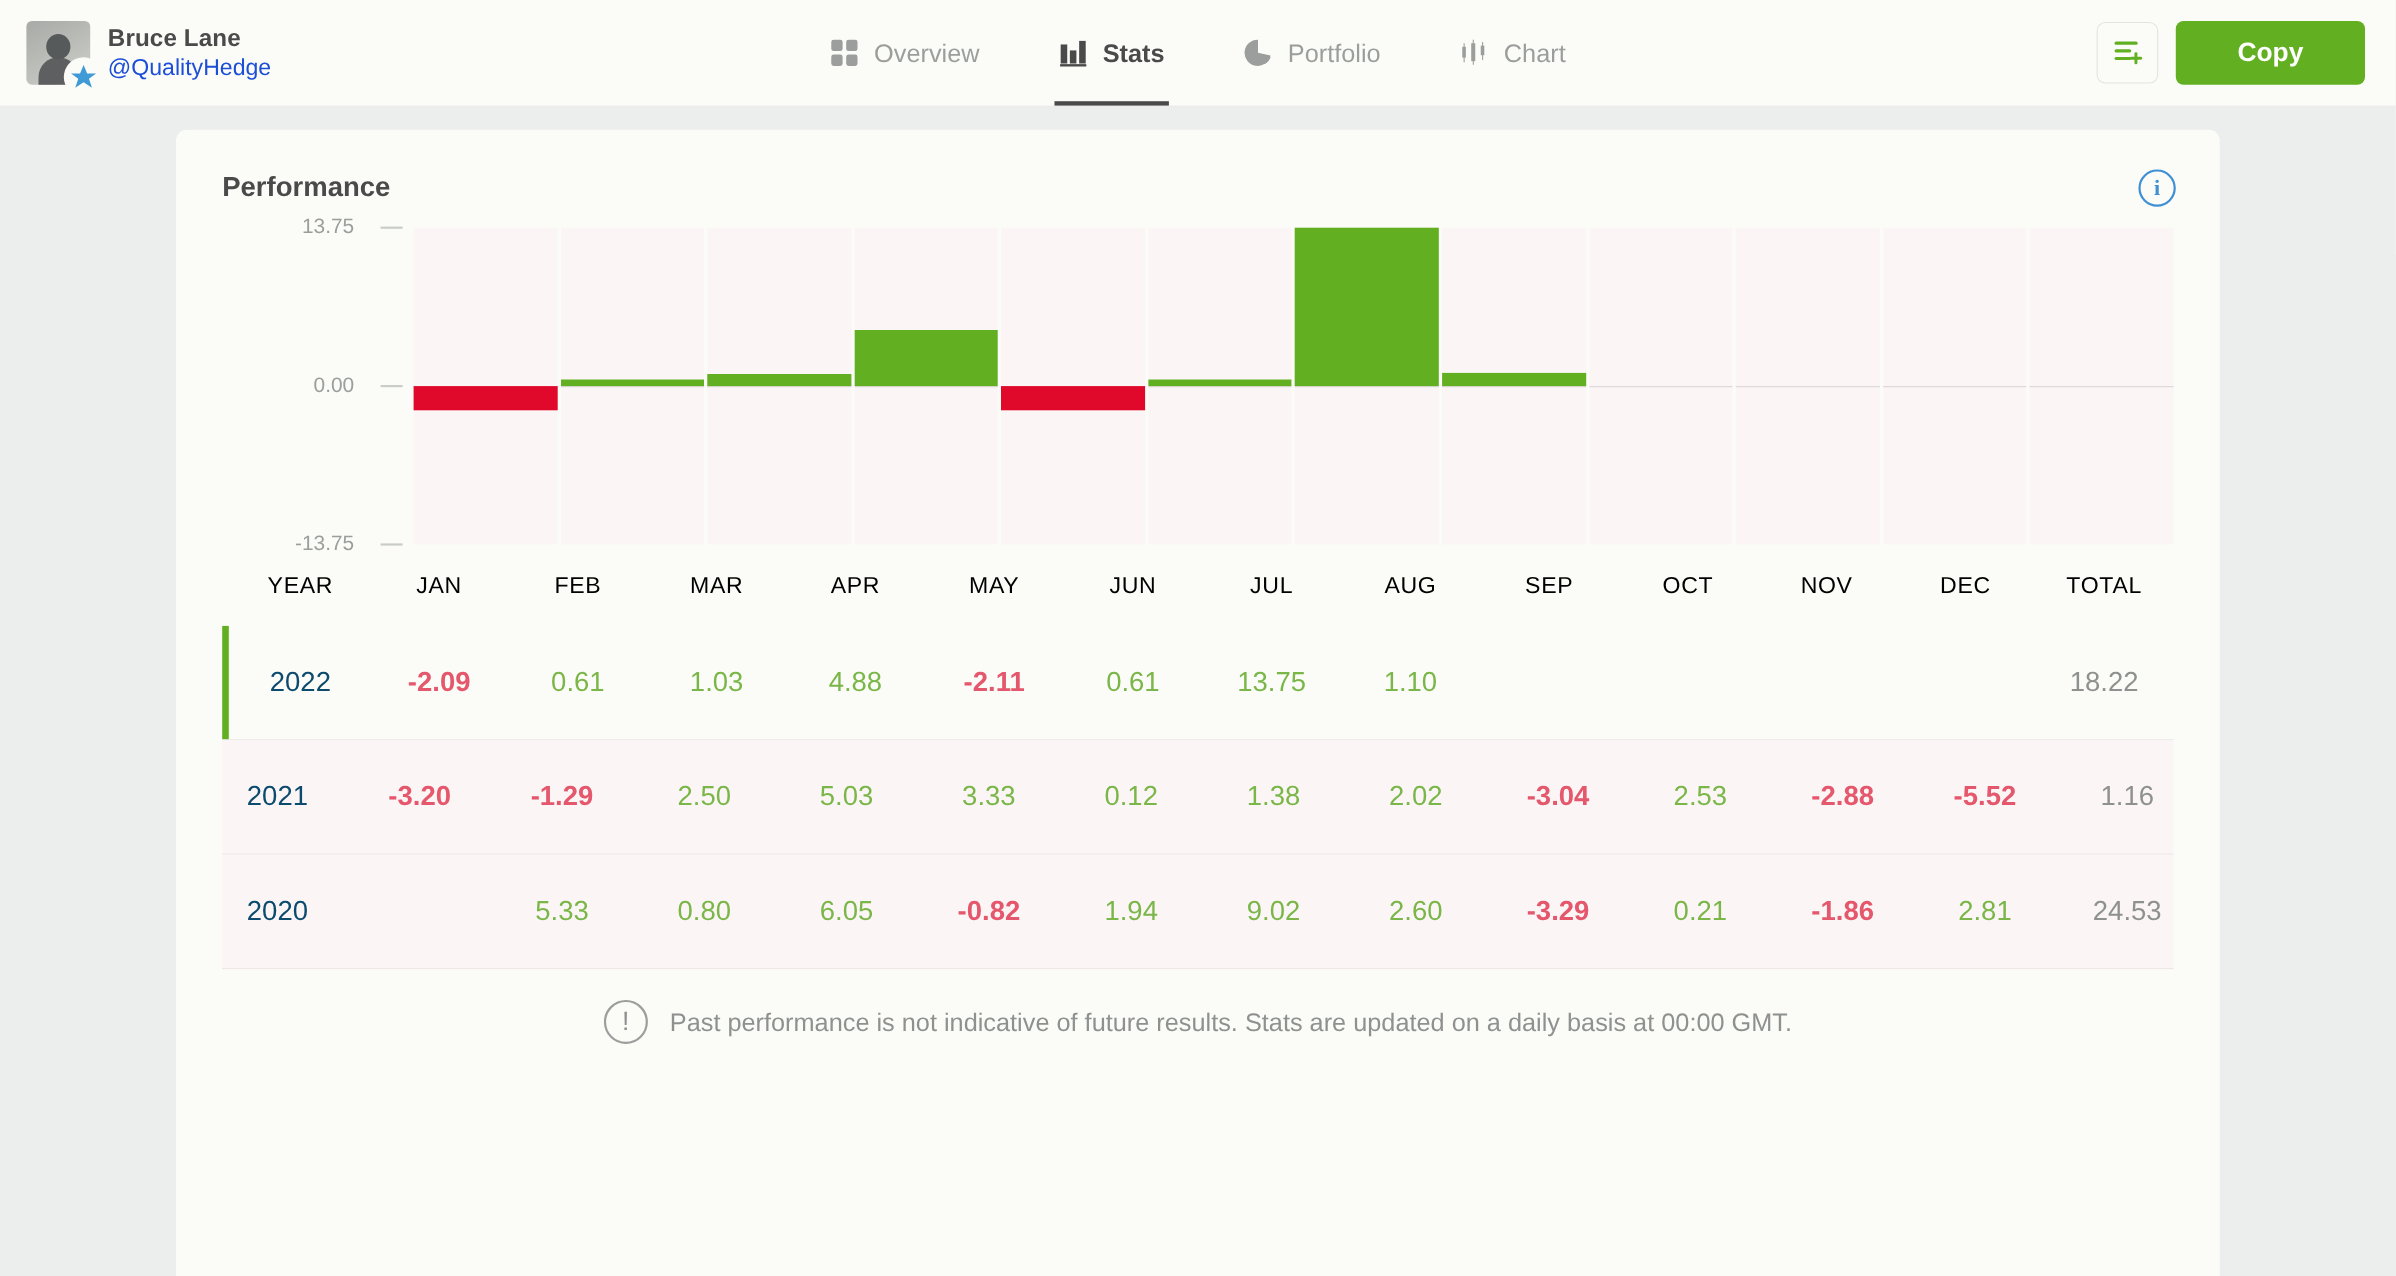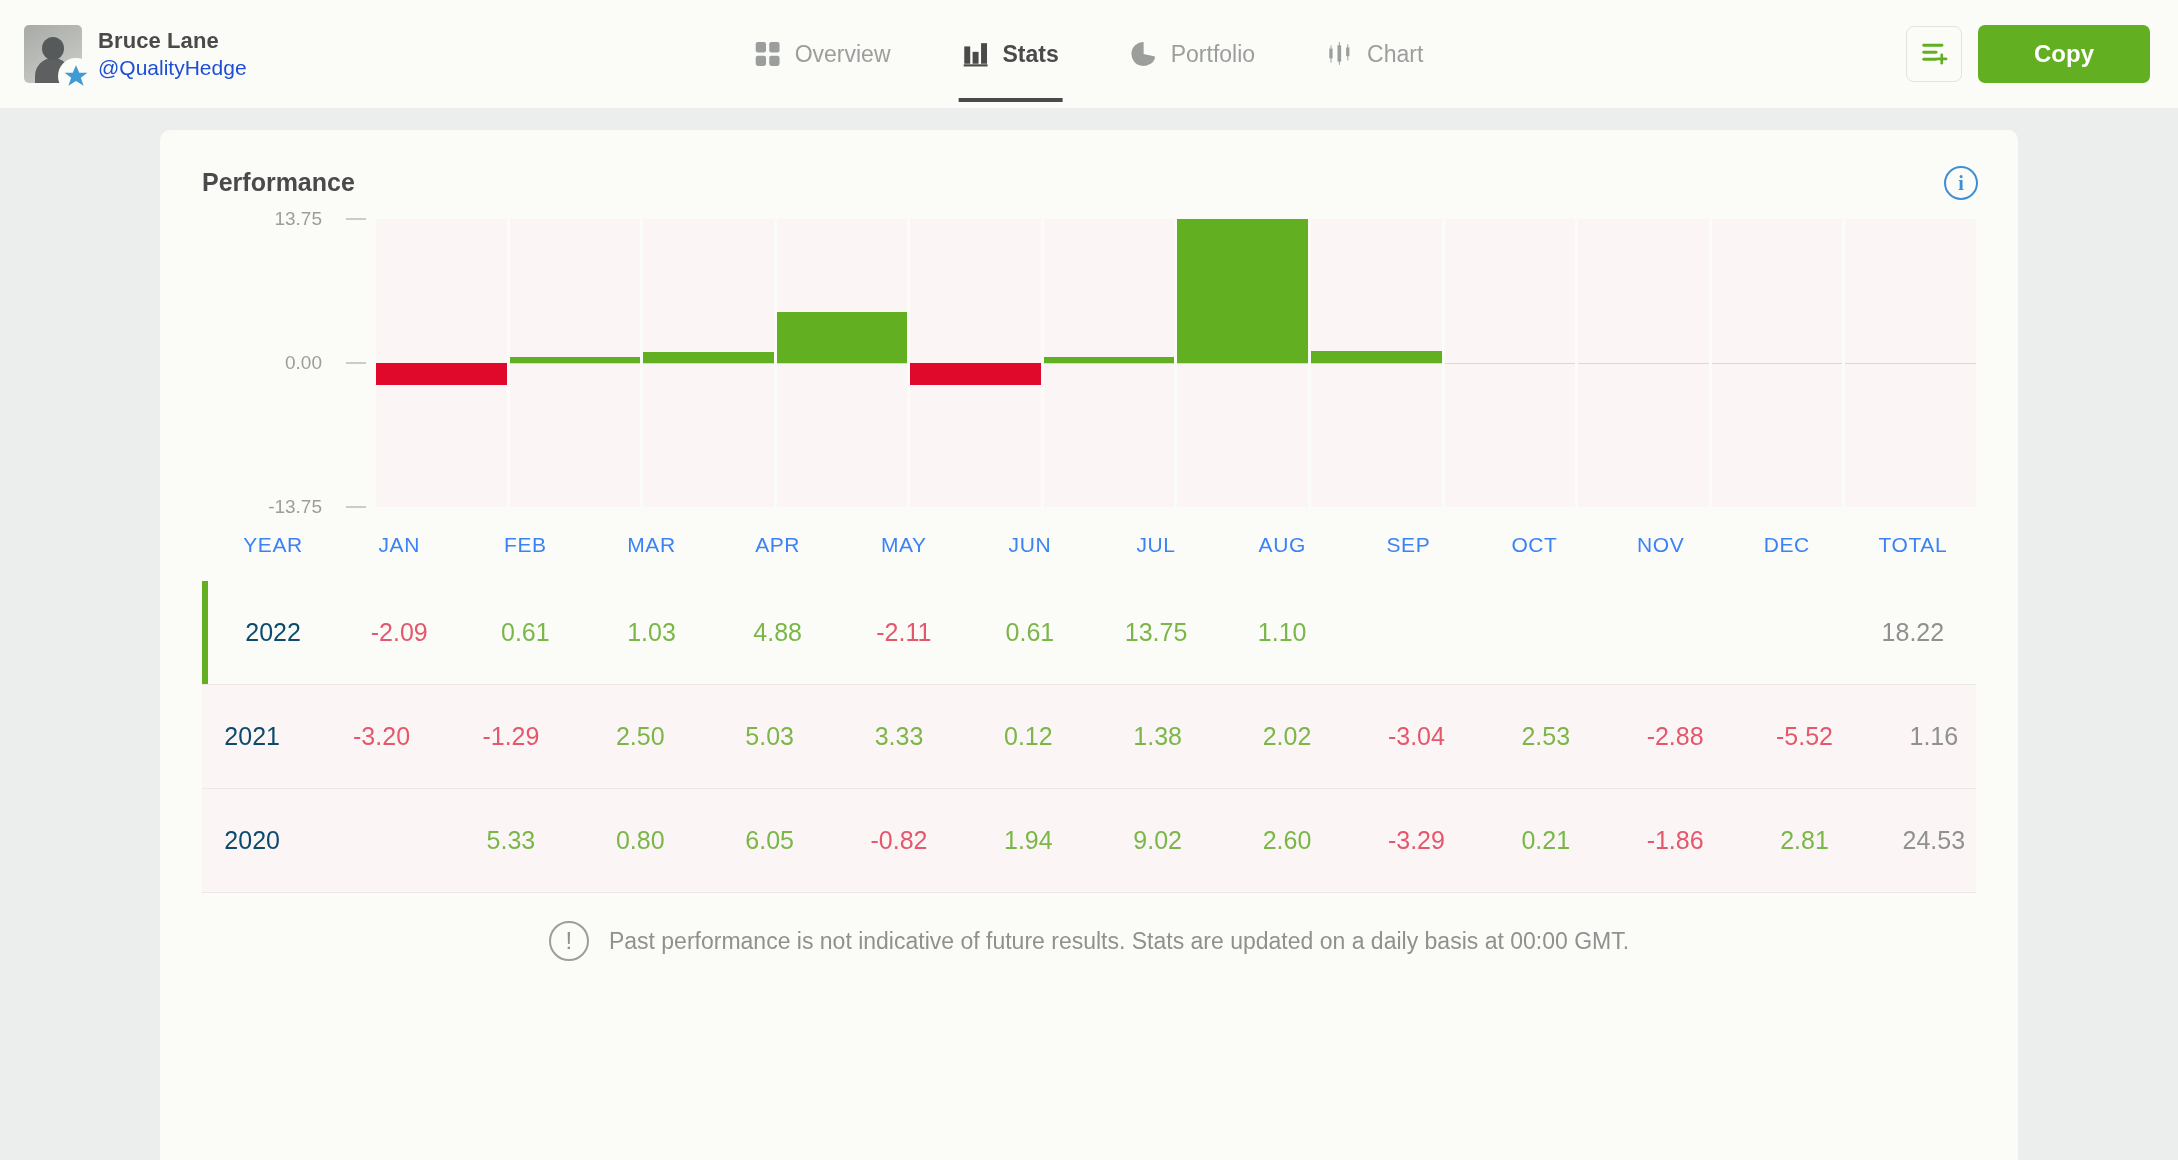--- a/index.html
+++ b/index.html
@@ -11,21 +11,21 @@
   }
 
   body {
     font-family: "Liberation Sans", sans-serif;
     background: #eceeed;
     color: #4a4a4a;
   }
 
   
   .topbar {
-    height: 108px;
+    height: 96px;
     background: #fbfcf7;
     display: flex;
     align-items: center;
     padding: 0 28px 0 24px;
     position: relative;
   }
 
   .profile {
     display: flex;
     align-items: center;
@@ -249,21 +249,21 @@
   
   .months-row {
     display: flex;
     margin-top: 26px;
     padding-left: 8px;
   }
   .months-row .cell {
     flex: 1;
     text-align: center;
     font-size: 21px;
-    color: #3b82f6;
+    color: #000000;
     letter-spacing: .6px;
   }
 
   .table { margin-top: 24px; }
   .trow {
     display: flex;
     align-items: center;
     height: 104px;
     padding-left: 8px;
     position: relative;
@@ -280,21 +280,21 @@
     width: 6px;
     background: #62b022;
   }
   .trow .cell {
     flex: 1;
     text-align: center;
     font-size: 25px;
   }
   .cell.year { color: #0c4a6e; }
   .cell.pos  { color: #7ab648; }
-  .cell.neg  { color: #e5576c; }
+  .cell.neg  { color: #e5576c; font-weight: bold; }
   .cell.tot  { color: #8e918f; }
 
   .disclaimer {
     display: flex;
     align-items: center;
     justify-content: center;
     gap: 20px;
     height: 96px;
     font-size: 23px;
     color: #8e918f;

